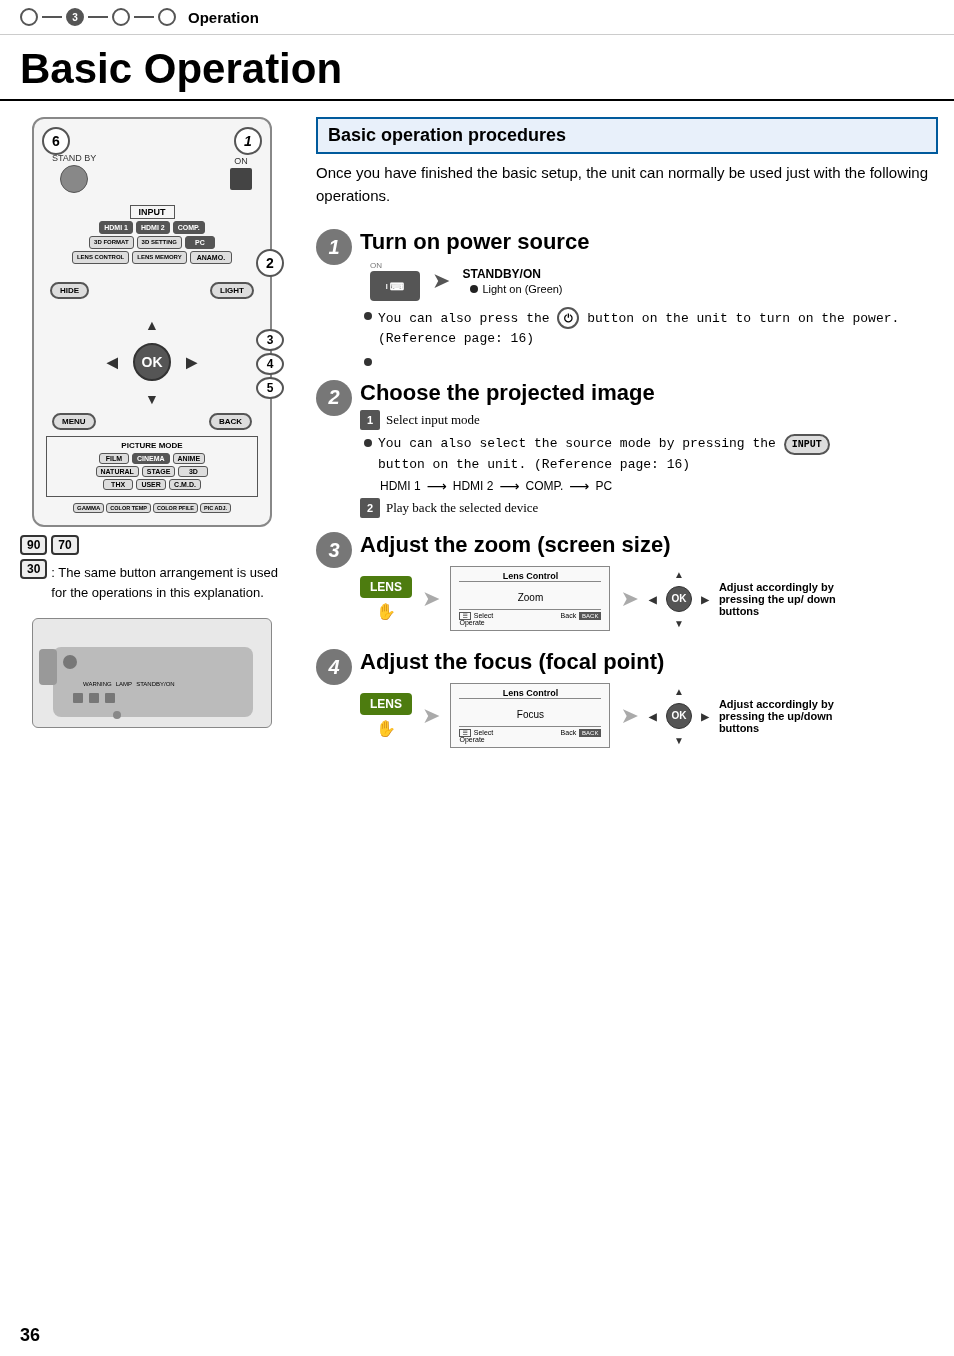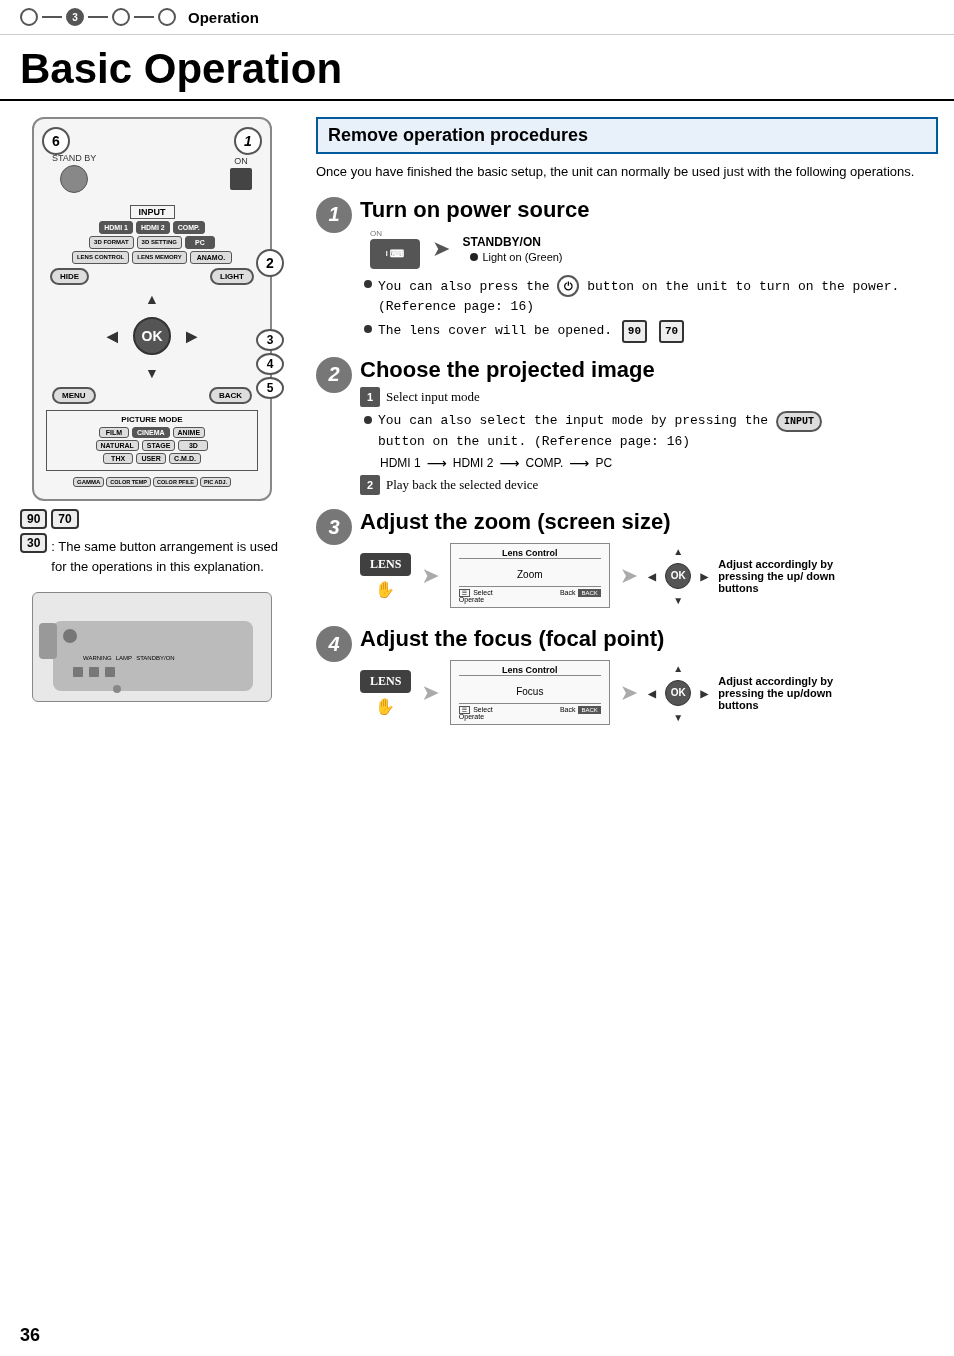--- a/index.html
+++ b/index.html
@@ -178,21 +178,21 @@
     .btn-anamo {
       font-size: 7px; font-weight: bold;
       border: 1px solid #555; background: #ddd;
       padding: 2px 6px; border-radius: 3px;
     }
 
     .btn-hide-light {
       display: flex;
       justify-content: space-between;
       padding: 2px 8px;
-      margin: 2px 0;
+      margin: 16px 0;
     }
     .btn-hide, .btn-light {
       font-size: 8px; font-weight: bold;
       border: 2px solid #555; background: #ddd;
       padding: 2px 8px; border-radius: 20px;
     }
 
     .ok-cluster {
       position: relative;
       width: 90px; height: 90px;
@@ -439,27 +439,26 @@
     .hdmi-flow-arrow { font-size: 14px; }
 
     
     .lens-diagram {
       display: flex;
       align-items: center;
       gap: 10px;
       margin: 8px 0;
     }
     .lens-btn {
-      background: #404040;
+      background: #4d7c0f;
       color: #fff;
       font-weight: bold;
       font-size: 12px;
       padding: 4px 10px;
       border-radius: 4px;
-      font-family: Liberation Serif, serif;
     }
     .diagram-box {
       border: 1px solid #888;
       width: 160px;
       padding: 4px 8px;
       background: #f9f9f9;
     }
     .diagram-title { font-size: 9px; font-weight: bold; border-bottom: 1px solid #888; margin-bottom: 4px; text-align: center; }
     .diagram-content { font-size: 10px; text-align: center; padding: 6px 0; }
     .diagram-footer { font-size: 7px; display: flex; justify-content: space-between; border-top: 1px solid #888; padding-top: 2px; }
@@ -650,23 +649,23 @@
       <div style="position:absolute;left:6px;top:30px;width:18px;height:36px;background:#999;border-radius:4px;"></div>
 
       <div style="position:absolute;bottom:8px;left:80px;width:8px;height:8px;background:#888;border-radius:50%;"></div>
     </div>
 
   </div>
 
   <div class="right-col">
 
     <div class="section-box">
-      <span class="section-box-title">Remove operation procedures</span>
+      <span class="section-box-title">Basic operation procedures</span>
     </div>
-    <p style="font-size:13px;line-height:1.5;margin-bottom:15px;">Once you have finished the basic setup, the unit can normally be used just with the following operations.</p>
+    <p style="font-size:15px;line-height:1.5;margin-bottom:22px;">Once you have finished the basic setup, the unit can normally be used just with the following operations.</p>
 
     <div class="step-block">
       <div class="step-num-circle">
           <i>1</i>
         </div>
       <div class="step-content">
         <div class="step-heading">Turn on power source</div>
 
         <div class="power-on-area">
           <div style="display:flex;flex-direction:column;align-items:flex-start;">
@@ -690,45 +689,40 @@
           <div class="bullet-dot"></div>
           <span class="bullet-text">
             <span>You can also press the</span>
             <span class="power-badge">⏻</span>
             <span>button on the unit to turn on the power. (Reference page: 16)</span>
           </span>
         </div>
 
         <div class="bullet-point">
           <div class="bullet-dot"></div>
-          <span class="bullet-text">
-            <span>The lens cover will be opened.</span>
-            <span class="badge-inline">90</span>
-            <span class="badge-inline">70</span>
-          </span>
         </div>
 
 
       </div>
     </div>
 
     <div class="step-block">
       <div class="step-num-circle">2</div>
       <div class="step-content">
         <div class="step-heading">Choose the projected image</div>
 
         <div class="step-sub">
           <div class="step-sub-num">1</div>
           <div class="step-sub-text">Select input mode</div>
         </div>
 
         <div class="bullet-point">
           <div class="bullet-dot"></div>
           <span class="bullet-text">
-            <span>You can also select the input mode by pressing the</span>
+            <span>You can also select the source mode by pressing the</span>
             <span class="input-btn-badge">INPUT</span>
             <br>
             <span>button on the unit. (Reference page: 16)</span>
           </span>
         </div>
 
         <div class="hdmi-flow">
           <span>HDMI 1</span>
           <span class="hdmi-flow-arrow">⟶</span>
           <span>HDMI 2</span>

